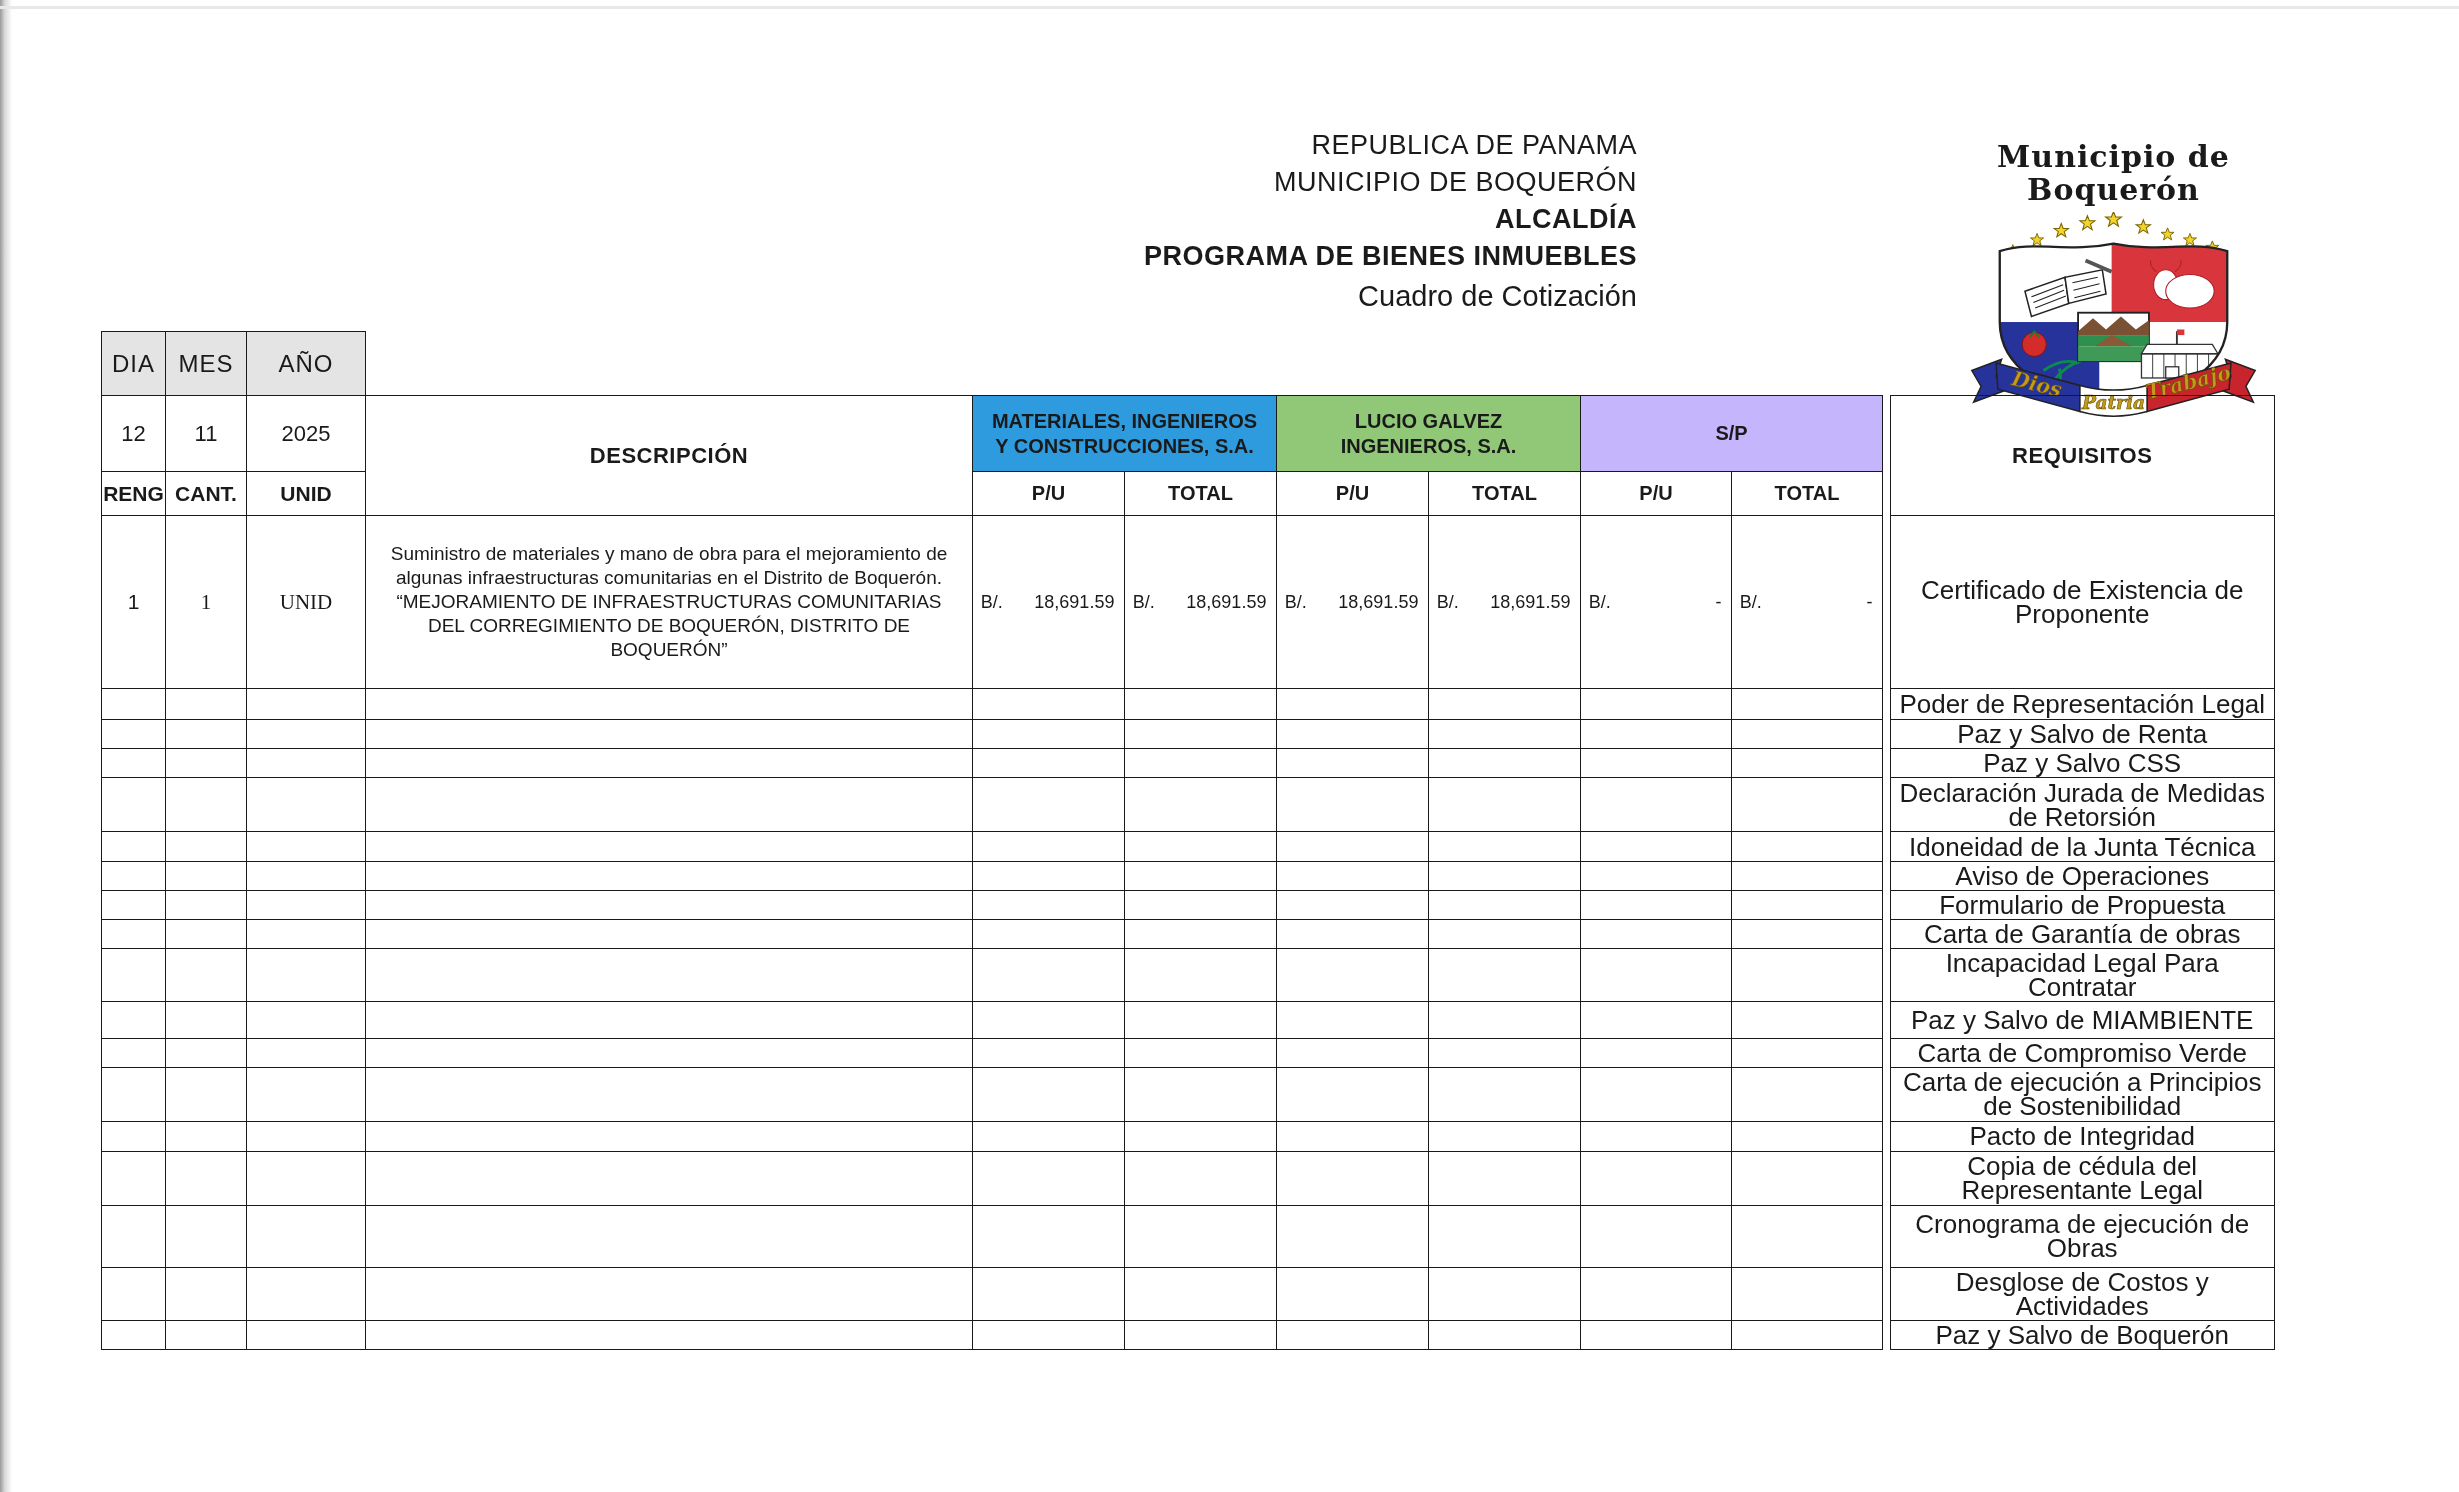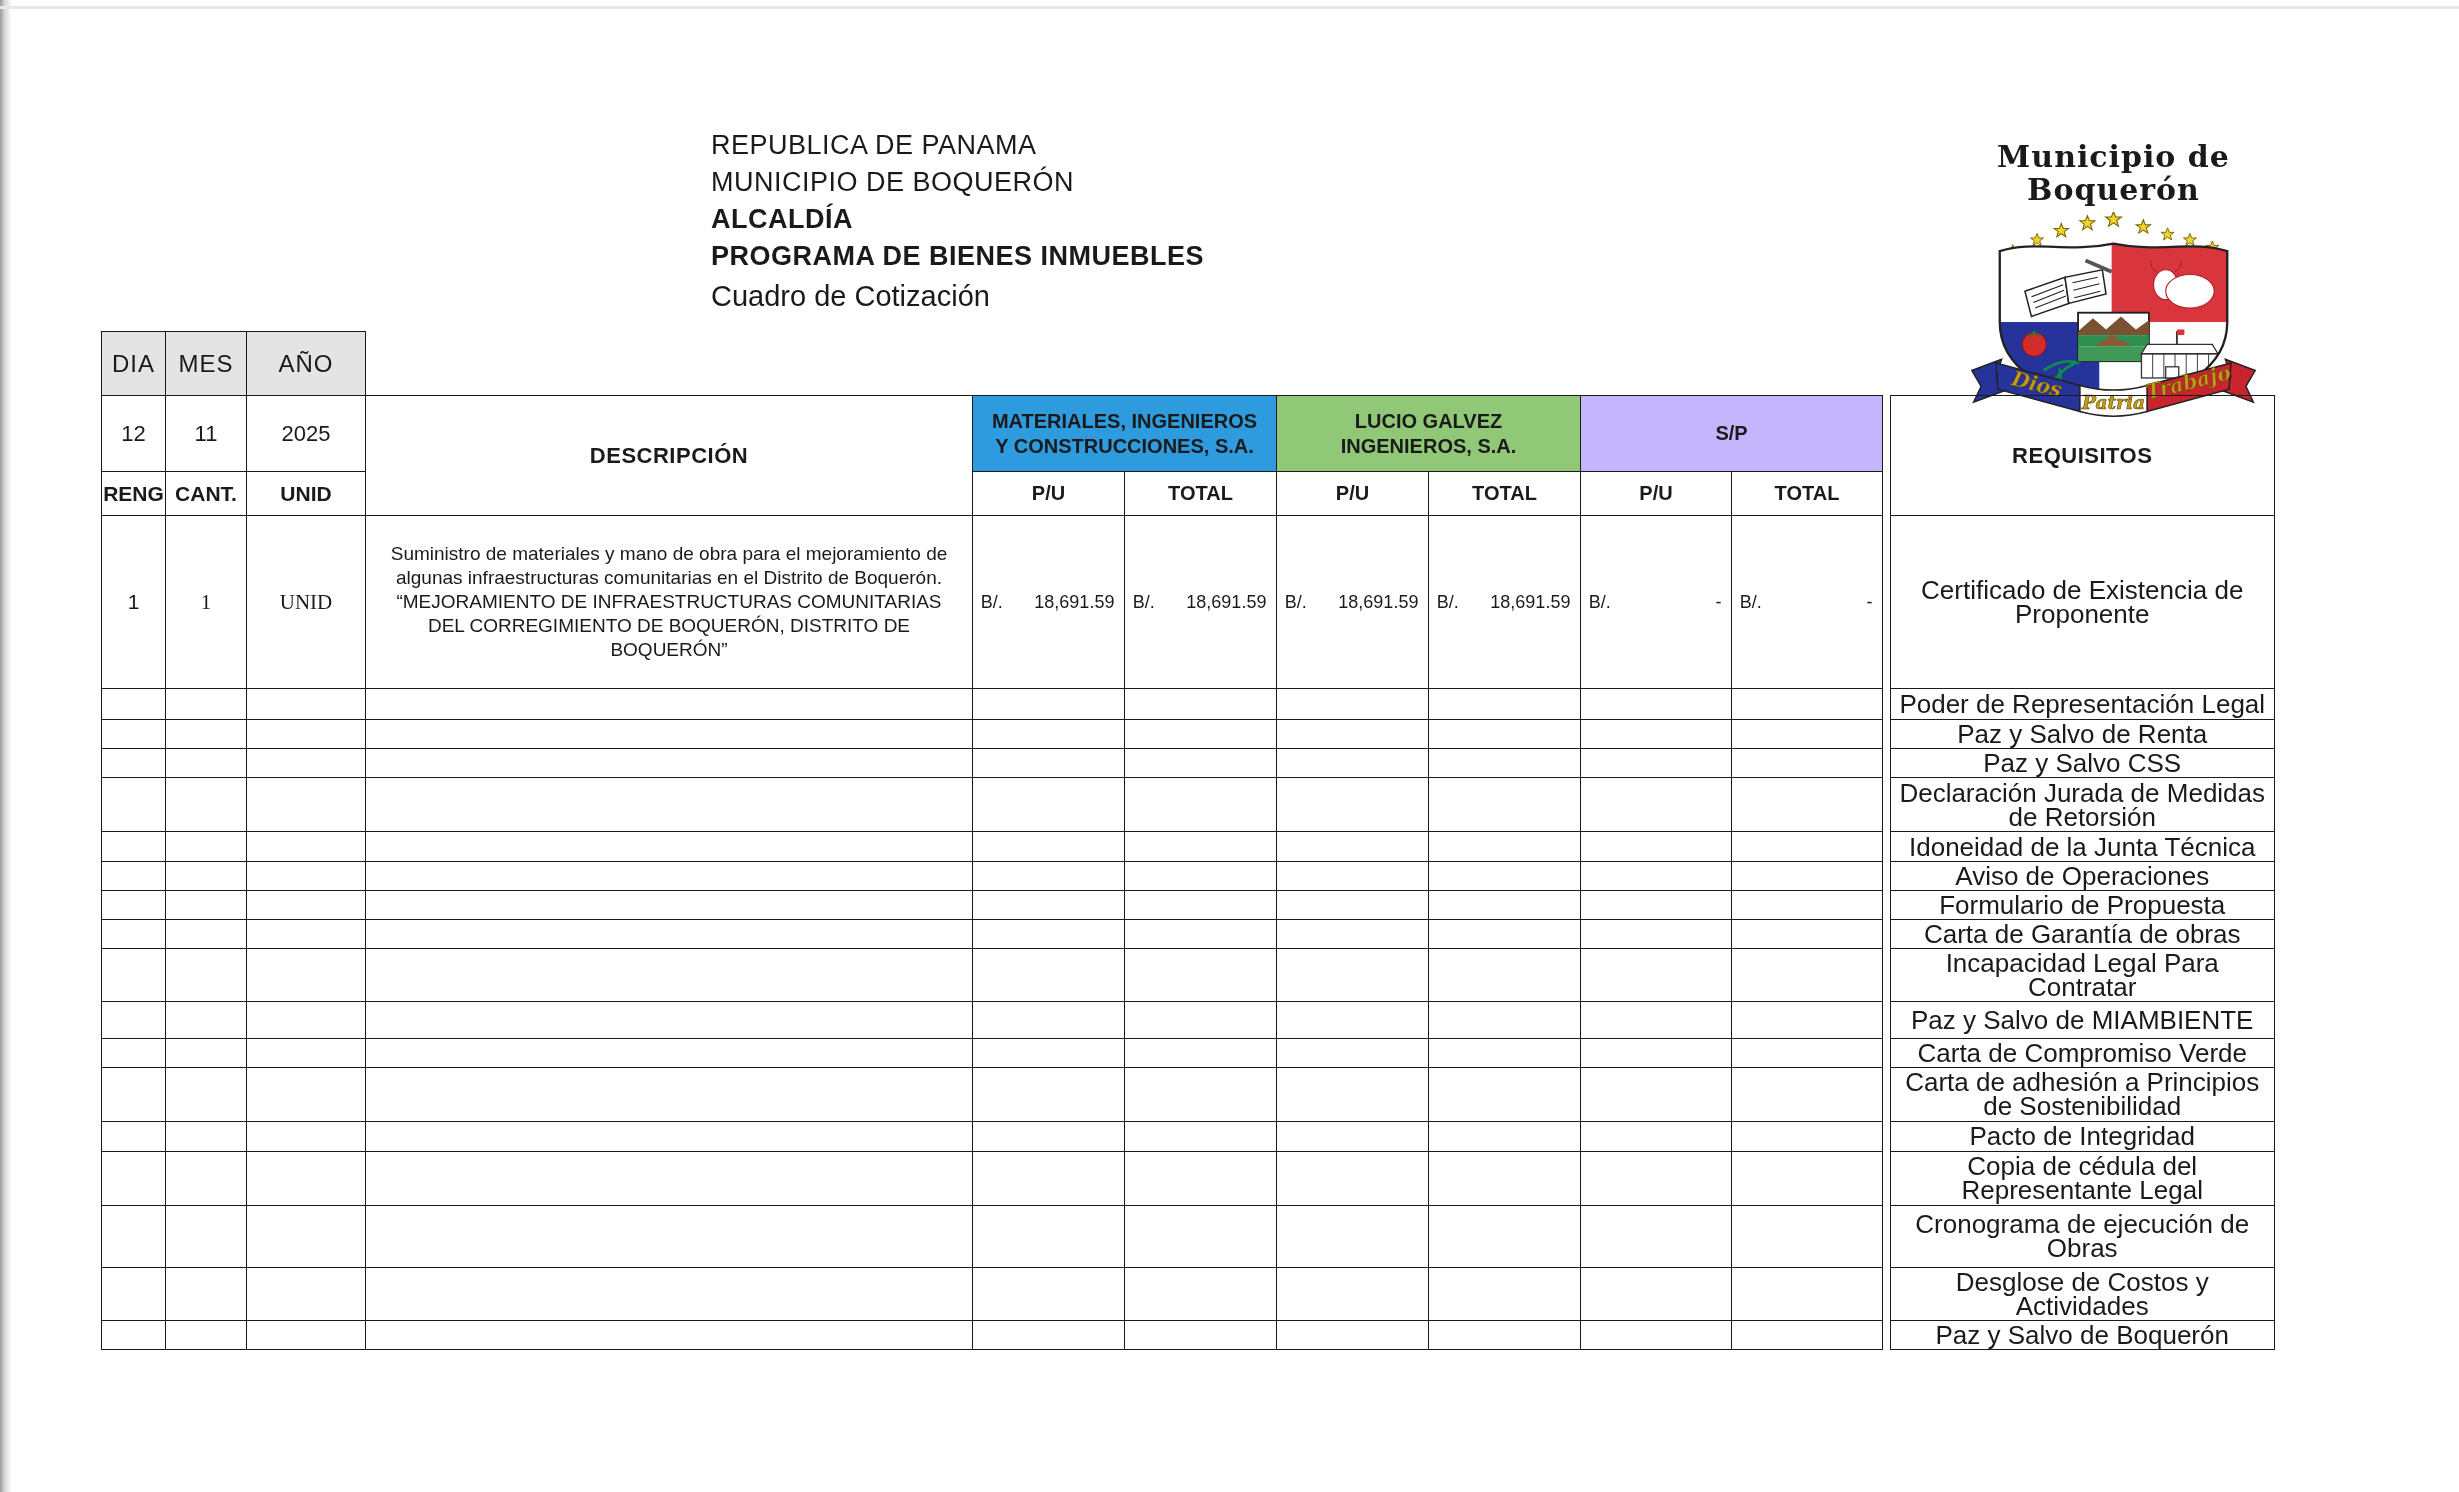--- a/index.html
+++ b/index.html
@@ -7,21 +7,21 @@
   body {
     width:2459px; height:1493px; position:relative; overflow:hidden;
     font-family:"Liberation Sans", sans-serif; color:#1a1a1a;
   }
   
   .scan-edge-left { position:absolute; left:0; top:0; width:11.5px; height:1493px;
     background:linear-gradient(90deg,#9a9a9a 0,#d9d9d9 40%,#ffffff 100%); }
   .scan-edge-top { position:absolute; left:0; top:5.8px; width:2459px; height:2.9px; background:#e8e8e8; }
 
   
-  .doc-header { position:absolute; left:711px; top:127px; width:941px; text-align:left; }
+  .doc-header { position:absolute; left:696px; top:127px; width:941px; text-align:right; }
   .h-sans { font-size:27px; line-height:37px; letter-spacing:0.5px; }
   .h-bold { font-weight:bold; }
   .h-compra { font-family:"Liberation Serif", serif; font-size:30px; line-height:46px; }
   .h-compra b { font-weight:bold; }
   .h-subtitle { font-size:29px; line-height:42px; font-weight:normal; }
 
   
   .crest { position:absolute; left:1912px; top:140px; width:403px; text-align:center; }
   .crest-title { font-family:"DejaVu Serif", "Liberation Serif", serif; font-weight:bold;
     font-size:30px; line-height:33px; letter-spacing:1px; }
@@ -415,21 +415,21 @@
         <td></td>
         <td></td>
         <td></td>
         <td></td>
         <td></td>
         <td></td>
         <td></td>
         <td></td>
         <td></td>
         <td class="sp"></td>
-        <td class="req">Carta de adhesión a Principios de Sostenibilidad</td>
+        <td class="req">Carta de ejecución a Principios de Sostenibilidad</td>
       </tr>
   <tr style="height:30px">
         <td></td>
         <td></td>
         <td></td>
         <td></td>
         <td></td>
         <td></td>
         <td></td>
         <td></td>

